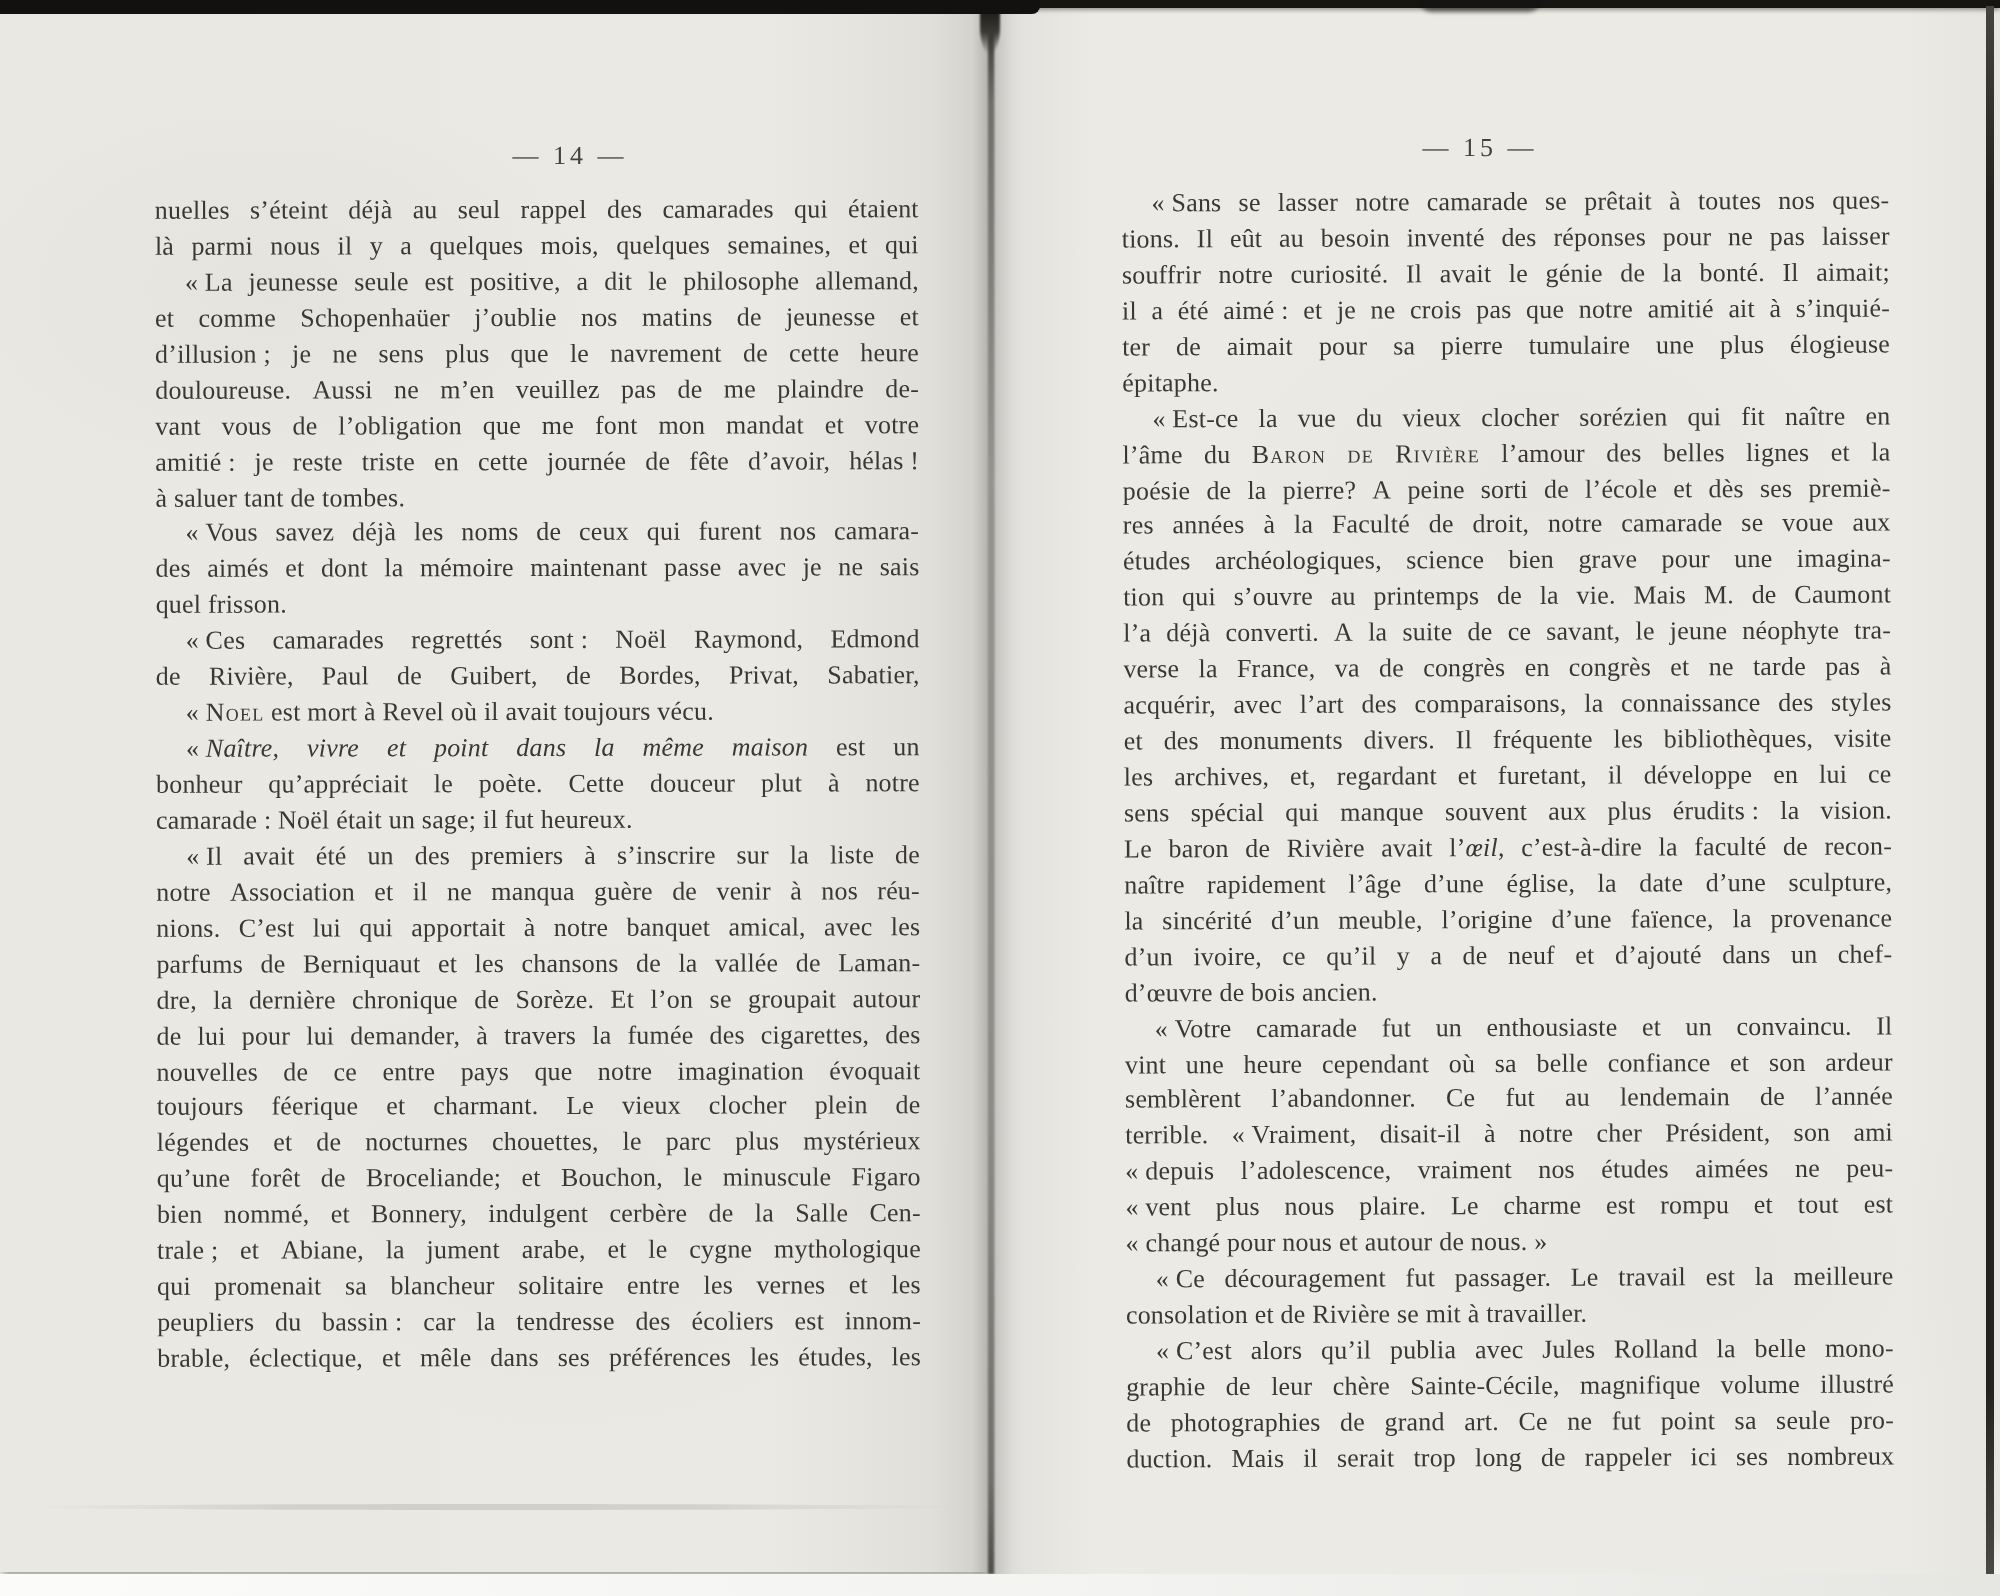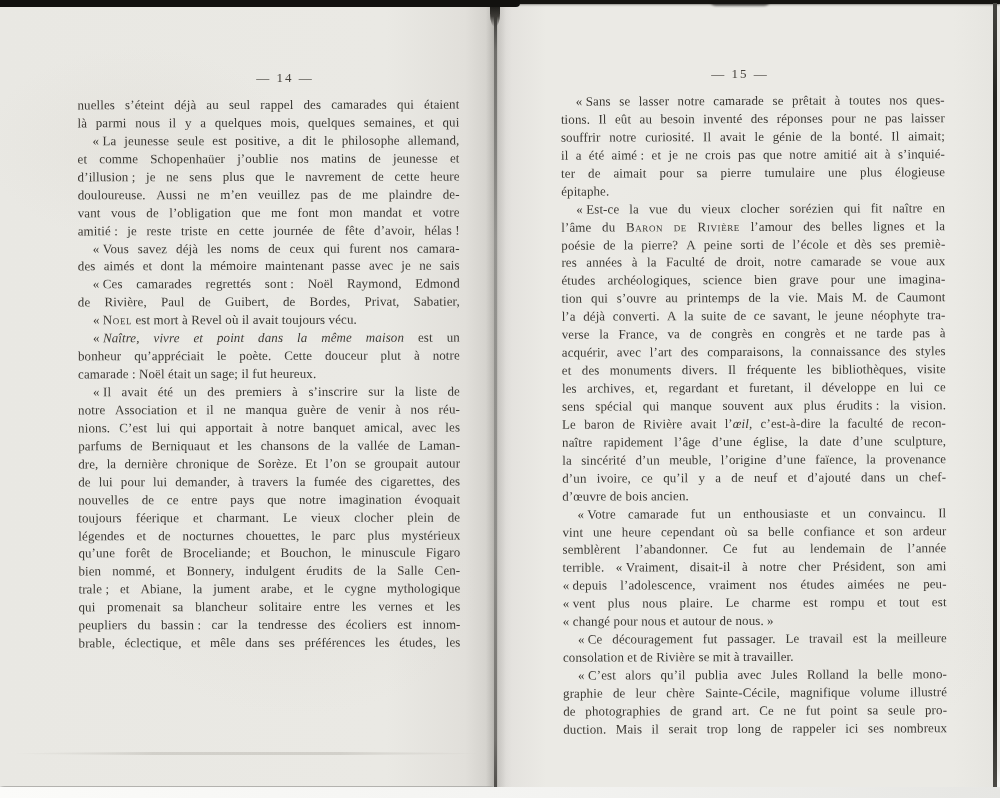--- a/index.html
+++ b/index.html
@@ -180,20 +180,21 @@
           <span class="w"><span>reste</span></span> 
           <span class="w"><span>triste</span></span> 
           <span class="w"><span>en</span></span> 
           <span class="w"><span>cette</span></span> 
           <span class="w"><span>journée</span></span> 
           <span class="w"><span>de</span></span> 
           <span class="w"><span>fête</span></span> 
           <span class="w"><span>d’avoir,</span></span> 
           <span class="w"><span>hélas&nbsp;!</span></span> 
         </div>
+        <div class="line nj"><span class="w"><span>à</span></span> <span class="w"><span>saluer</span></span> <span class="w"><span>tant</span></span> <span class="w"><span>de</span></span> <span class="w"><span>tombes.</span></span> </div>
         <div class="line ind">
           <span class="w"><span>«&nbsp;Vous</span></span> 
           <span class="w"><span>savez</span></span> 
           <span class="w"><span>déjà</span></span> 
           <span class="w"><span>les</span></span> 
           <span class="w"><span>noms</span></span> 
           <span class="w"><span>de</span></span> 
           <span class="w"><span>ceux</span></span> 
           <span class="w"><span>qui</span></span> 
           <span class="w"><span>furent</span></span> 
@@ -207,20 +208,21 @@
           <span class="w"><span>dont</span></span> 
           <span class="w"><span>la</span></span> 
           <span class="w"><span>mémoire</span></span> 
           <span class="w"><span>maintenant</span></span> 
           <span class="w"><span>passe</span></span> 
           <span class="w"><span>avec</span></span> 
           <span class="w"><span>je</span></span> 
           <span class="w"><span>ne</span></span> 
           <span class="w"><span>sais</span></span> 
         </div>
+        <div class="line nj"><span class="w"><span>quel</span></span> <span class="w"><span>frisson.</span></span> </div>
         <div class="line ind">
           <span class="w"><span>«&nbsp;Ces</span></span> 
           <span class="w"><span>camarades</span></span> 
           <span class="w"><span>regrettés</span></span> 
           <span class="w"><span>sont&nbsp;:</span></span> 
           <span class="w"><span>Noël</span></span> 
           <span class="w"><span>Raymond,</span></span> 
           <span class="w"><span>Edmond</span></span> 
         </div>
         <div class="line">
@@ -383,21 +385,21 @@
           <span class="w"><span>le</span></span> 
           <span class="w"><span>minuscule</span></span> 
           <span class="w"><span>Figaro</span></span> 
         </div>
         <div class="line">
           <span class="w"><span>bien</span></span> 
           <span class="w"><span>nommé,</span></span> 
           <span class="w"><span>et</span></span> 
           <span class="w"><span>Bonnery,</span></span> 
           <span class="w"><span>indulgent</span></span> 
-          <span class="w"><span>érudits</span></span> 
+          <span class="w"><span>cerbère</span></span> 
           <span class="w"><span>de</span></span> 
           <span class="w"><span>la</span></span> 
           <span class="w"><span>Salle</span></span> 
           <span class="w"><span>Cen-</span></span> 
         </div>
         <div class="line">
           <span class="w"><span>trale&nbsp;;</span></span> 
           <span class="w"><span>et</span></span> 
           <span class="w"><span>Abiane,</span></span> 
           <span class="w"><span>la</span></span> 

